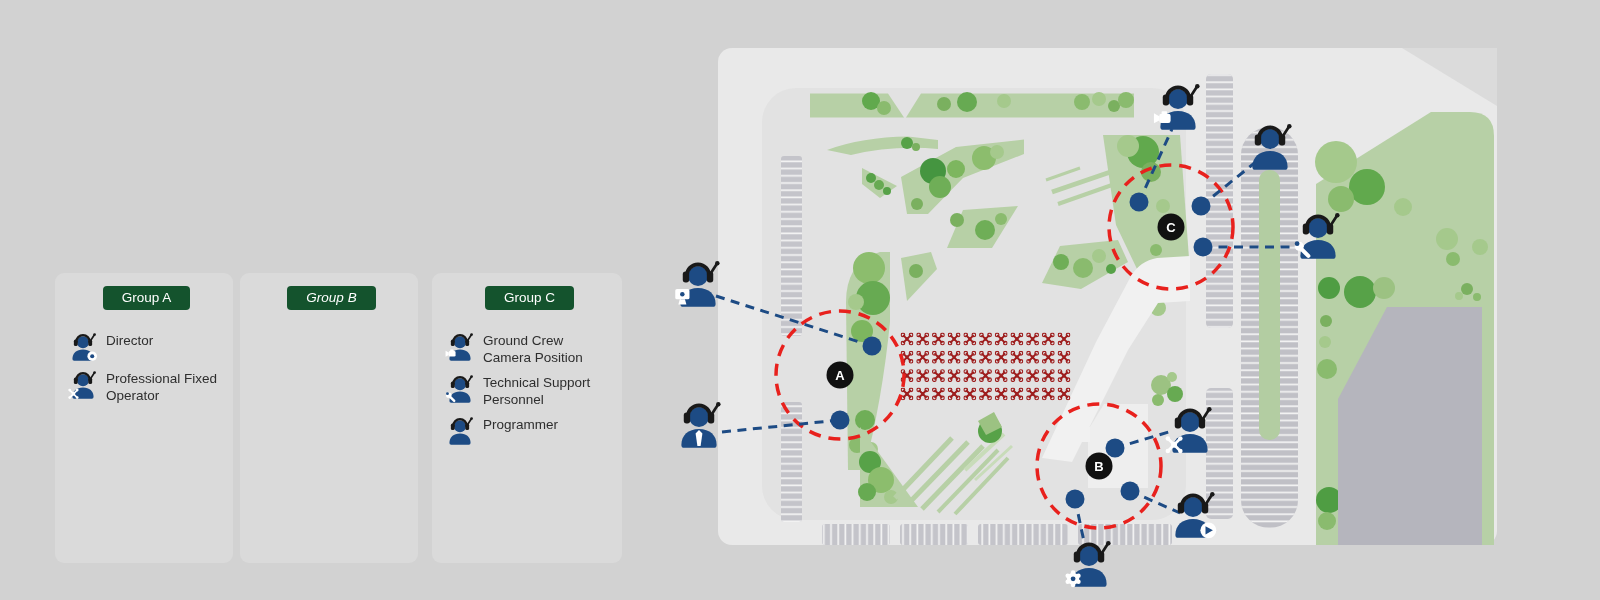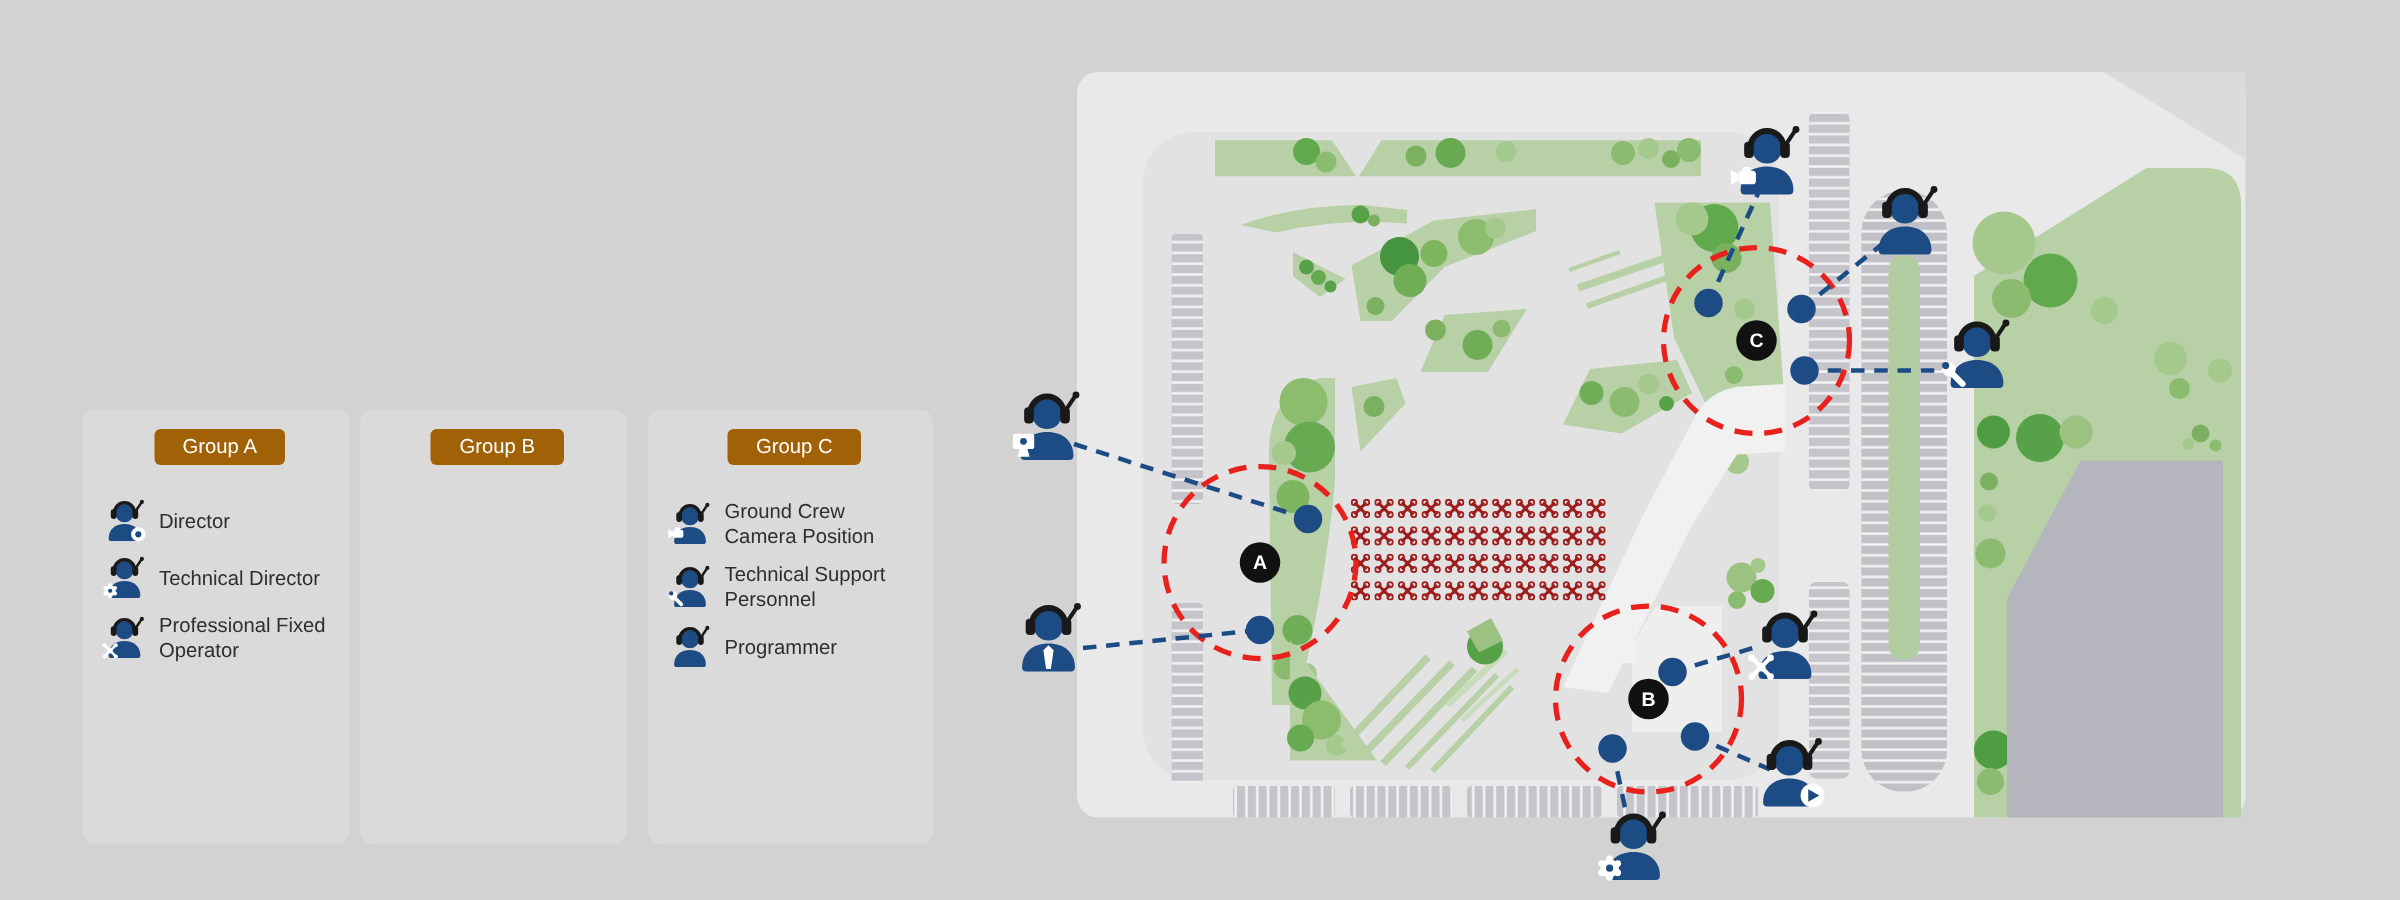--- a/index.html
+++ b/index.html
@@ -1,22 +1,22 @@
 <!DOCTYPE html>
 <html><head>
 <meta charset="utf-8">
 <style>
   html,body{margin:0;padding:0}
   body{width:1600px;height:600px;background:#d2d2d2;font-family:"Liberation Sans",sans-serif;overflow:hidden}
   #stage{position:relative;width:1600px;height:600px}
   #map-svg{position:absolute;left:0;top:0}
   .legend-card{position:absolute;top:273px;height:290px;background:#dadada;border-radius:9px;box-sizing:border-box;padding:13px 8px 0 13px}
-  .group-header{display:block;margin:0 auto;width:max-content;background:#a16207;color:#ffffff;font-size:13.5px;line-height:15px;padding:4px 19px 5px;border-radius:4px;text-align:center}
+  .group-header{display:block;margin:0 auto;width:max-content;background:#14532d;color:#ffffff;font-size:13.5px;line-height:15px;padding:4px 19px 5px;border-radius:4px;text-align:center}
   .legend-items{margin-top:22px;display:flex;flex-direction:column;gap:8px}
-  .legend-item{display:flex;align-items:center;gap:8px}
+  .legend-item{display:flex;gap:8px}
   .legend-item svg{flex:0 0 30px}
   .legend-item .lbl{font-size:13.5px;line-height:17px;color:#2e2e2e}
   .zone-ring{fill:none;stroke:#e8211d;stroke-width:3.5;stroke-dasharray:12 8}
   .comm-link{stroke:#1d4b84;stroke-width:3;stroke-dasharray:9 6.5;fill:none}
   .pos-dot{fill:#1d4b84}
   .zone-letter{fill:#ffffff;font-size:13px;font-weight:bold;text-anchor:middle;dominant-baseline:central}
 </style>
 </head>
 <body>
 
@@ -377,34 +377,27 @@
           <div class="legend-item">
             <svg viewBox="0 0 44 44" width="30" height="30">
               <use width="44" height="44" href="#sym-person" xlink:href="#sym-person"></use>
               <use width="44" height="44" href="#b-record" xlink:href="#b-record"></use>
             </svg>
             <div class="lbl">Director</div>
           </div>
           <div class="legend-item">
             <svg viewBox="0 0 44 44" width="30" height="30">
               <use width="44" height="44" href="#sym-person" xlink:href="#sym-person"></use>
-              <use width="44" height="44" href="#b-gear" xlink:href="#b-gear"></use>
-            </svg>
-            <div class="lbl">Technical Director</div>
-          </div>
-          <div class="legend-item">
-            <svg viewBox="0 0 44 44" width="30" height="30">
-              <use width="44" height="44" href="#sym-person" xlink:href="#sym-person"></use>
               <use width="44" height="44" href="#b-drone" xlink:href="#b-drone"></use>
             </svg>
             <div class="lbl">Professional Fixed Operator</div>
           </div>
         </div>
       </div>
-      <div class="legend-card" style="left: 240px; width: 178px;">
+      <div class="legend-card" style="left: 240px; width: 178px; font-style: italic;">
         <div class="group-header">Group B</div>
       </div>
       <div class="legend-card" style="left: 432px; width: 190px;">
         <div class="group-header">Group C</div>
         <div class="legend-items">
           <div class="legend-item">
             <svg viewBox="0 0 44 44" width="30" height="30">
               <use width="44" height="44" href="#sym-person" xlink:href="#sym-person"></use>
               <use width="44" height="44" href="#b-camera" xlink:href="#b-camera"></use>
             </svg>

